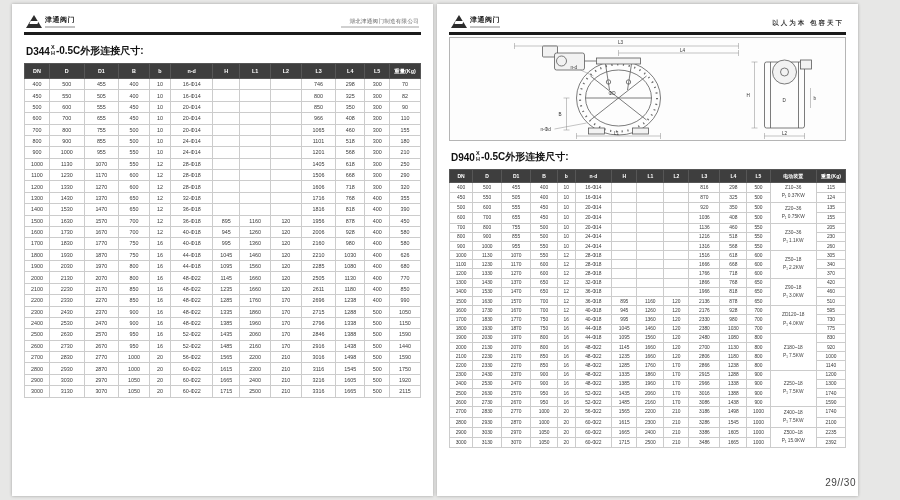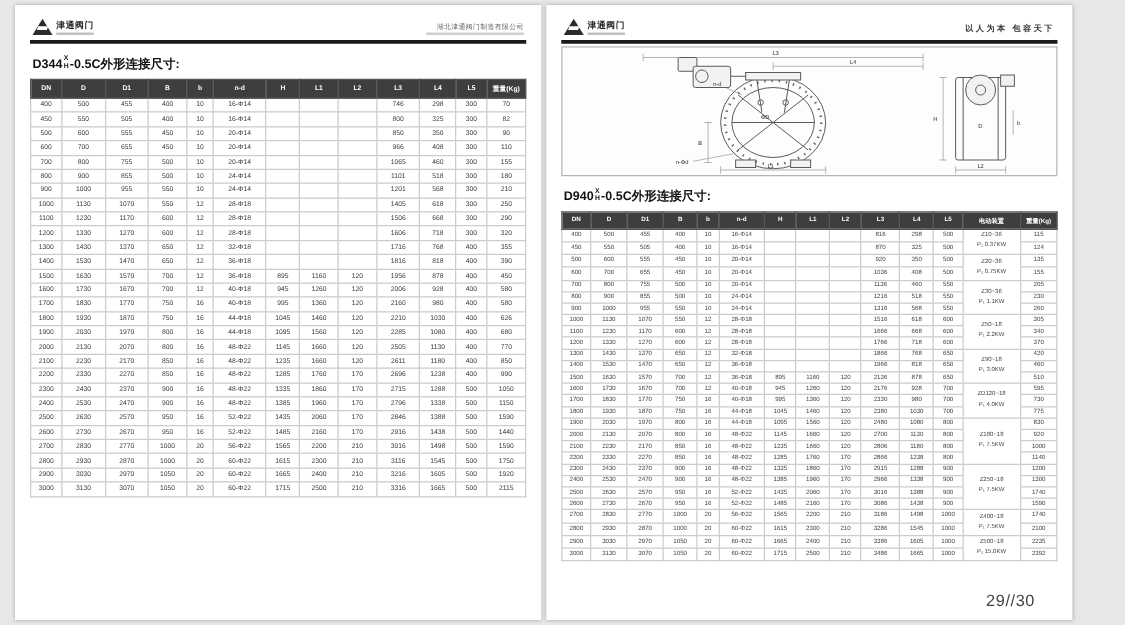--- a/index.html
+++ b/index.html
@@ -36,21 +36,21 @@
   td.device-cell { white-space:pre-line; font-size:4.8px; line-height:1.7; color:#444; }
 
   
   .drawing-box { border:1px solid #b5b5b5; background:#fdfdfd; height:104px; margin:2px 0 2px 0; }
   .drawing-box svg { width:100%; height:100%; display:block; }
   .dim { stroke:#8a8a8a; stroke-width:.5; }
   .geo { stroke:#5a5a5a; stroke-width:.8; fill:none; }
   .geo-f { stroke:#5a5a5a; stroke-width:.8; fill:#f2f2f2; }
   text.dlabel { font-size:4.6px; fill:#333; font-family:"Liberation Sans",sans-serif; }
 
-  .page-num { position:absolute; right:30px; bottom:8px; font-size:13px; color:#444; letter-spacing:.5px; }
+  .page-num { position:absolute; right:2px; bottom:8px; font-size:10px; color:#444; letter-spacing:.5px; }
 </style>
 </head>
 <body>
 
 <div class="spread">
 
   <div class="page">
     <div class="page-header">
       <div class="brand">
         <span class="tri"></span>

